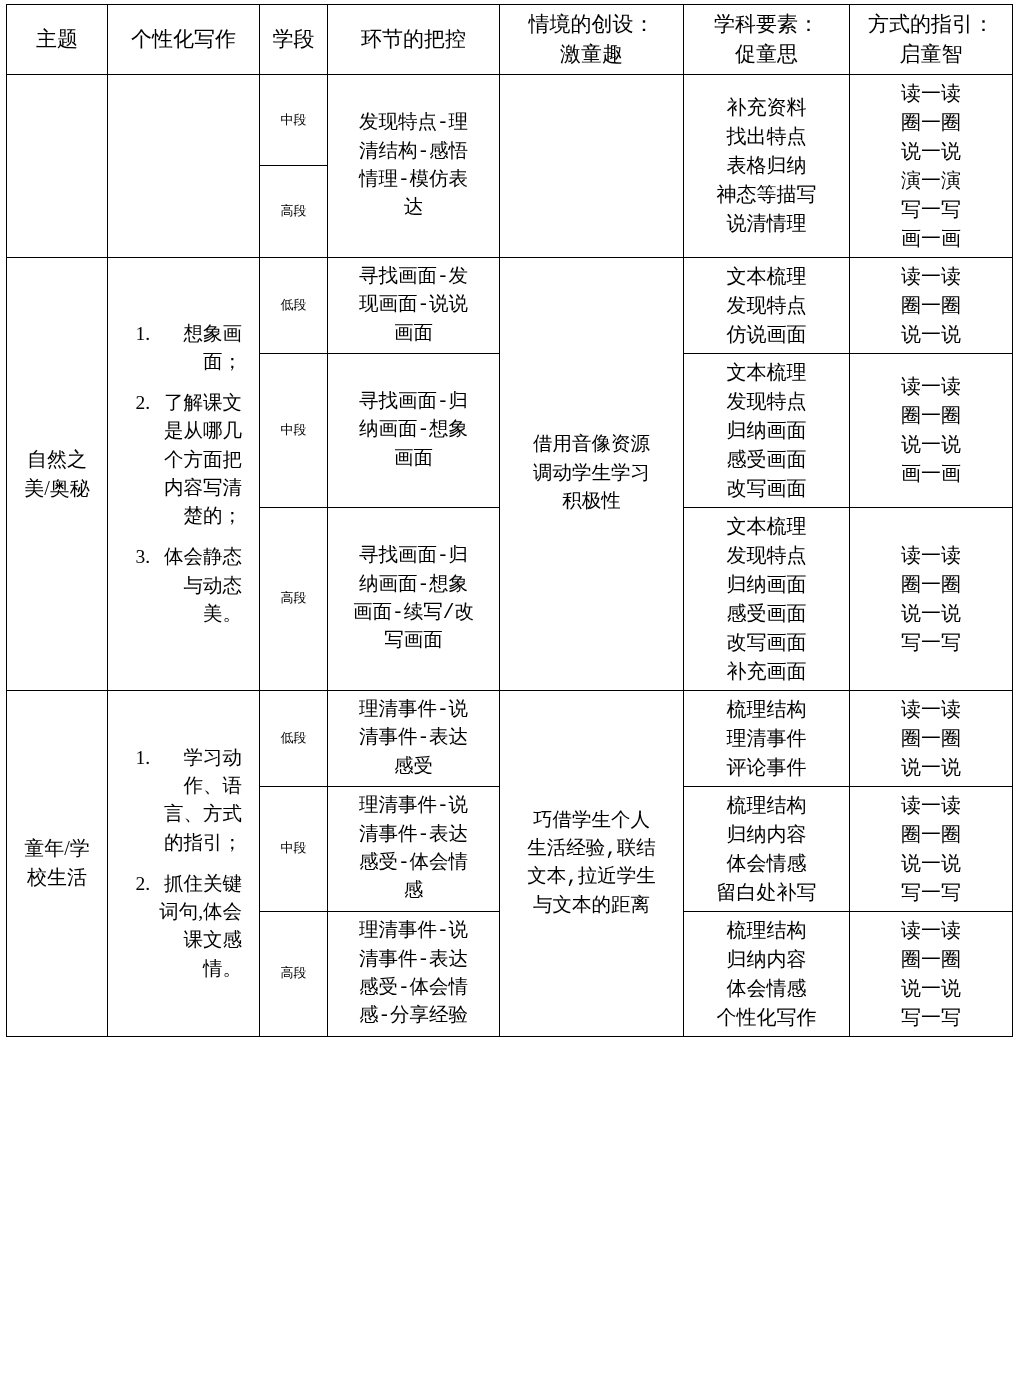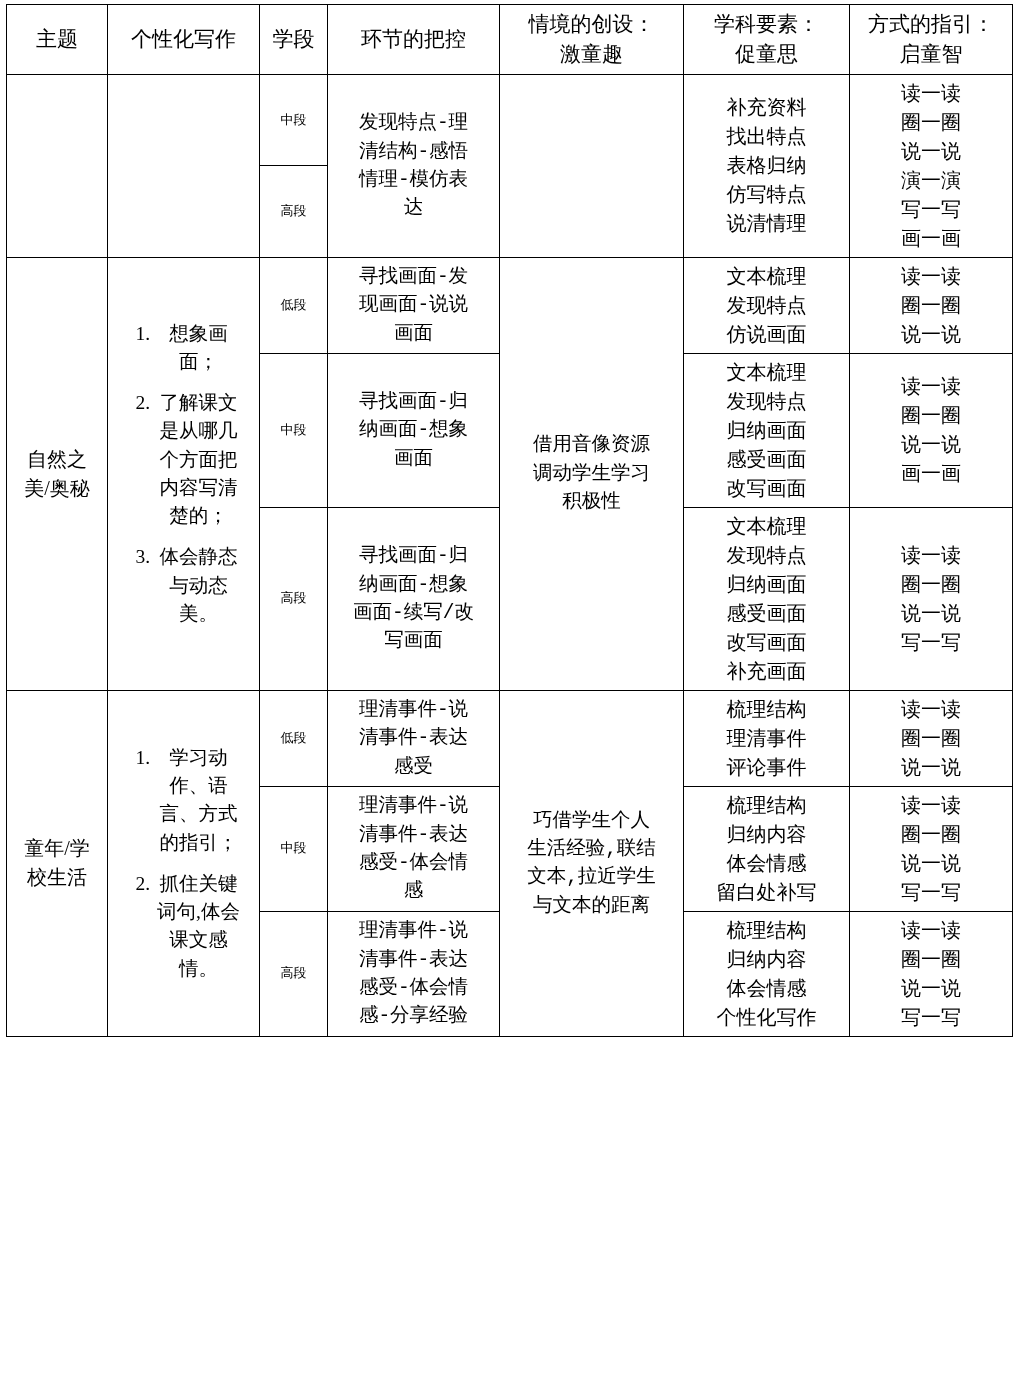--- a/index.html
+++ b/index.html
@@ -93,21 +93,21 @@
     line-height: 1.62;
   }
   ol.elem-list {
     margin: 0;
     padding-left: 30px;
     list-style-type: decimal;
   }
   ol.elem-list li {
     margin: 13px;
     padding: 0;
-    text-align: center;
+    text-align: right;
   }
   ol.elem-list li::marker {
     font-size: 19.5px;
   }
 </style>
 </head>
 <body>
 
 <div class="sheet">
   <table class="grid">
@@ -141,21 +141,21 @@
         <td class="cell-elem" rowspan="2"></td>
         <td class="cell-stage">中段</td>
         <td class="cell-step" rowspan="2">发现特点-理
 清结构-感悟
 情理-模仿表
 达</td>
         <td class="cell-context" rowspan="2"></td>
         <td class="cell-content" rowspan="2">补充资料
 找出特点
 表格归纳
-仿写特点
+神态等描写
 说清情理</td>
         <td class="cell-method" rowspan="2">读一读
 圈一圈
 说一说
 演一演
 写一写
 画一画</td>
       </tr>
       <tr>
         <td class="cell-stage">高段</td>

